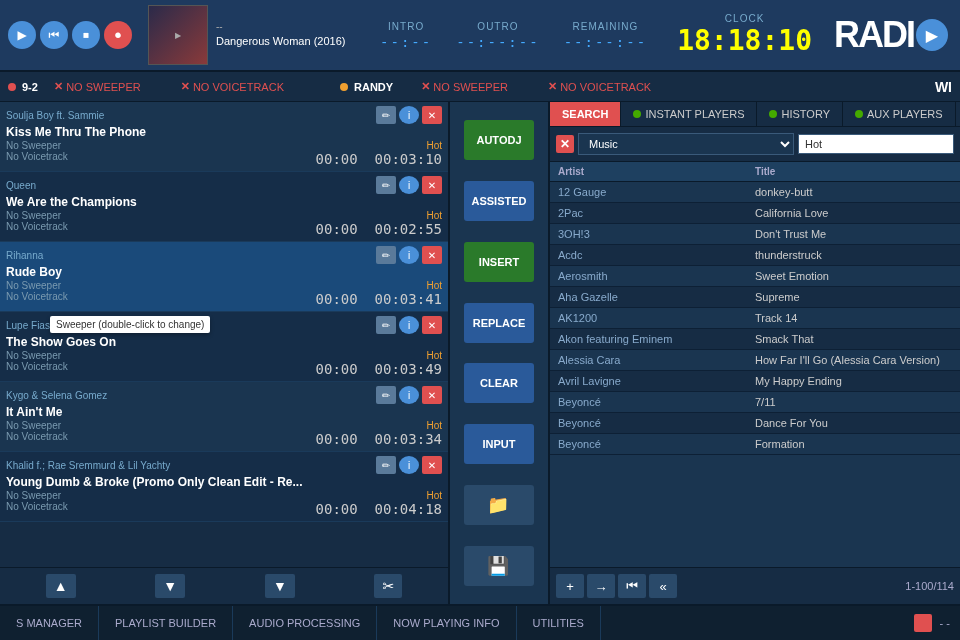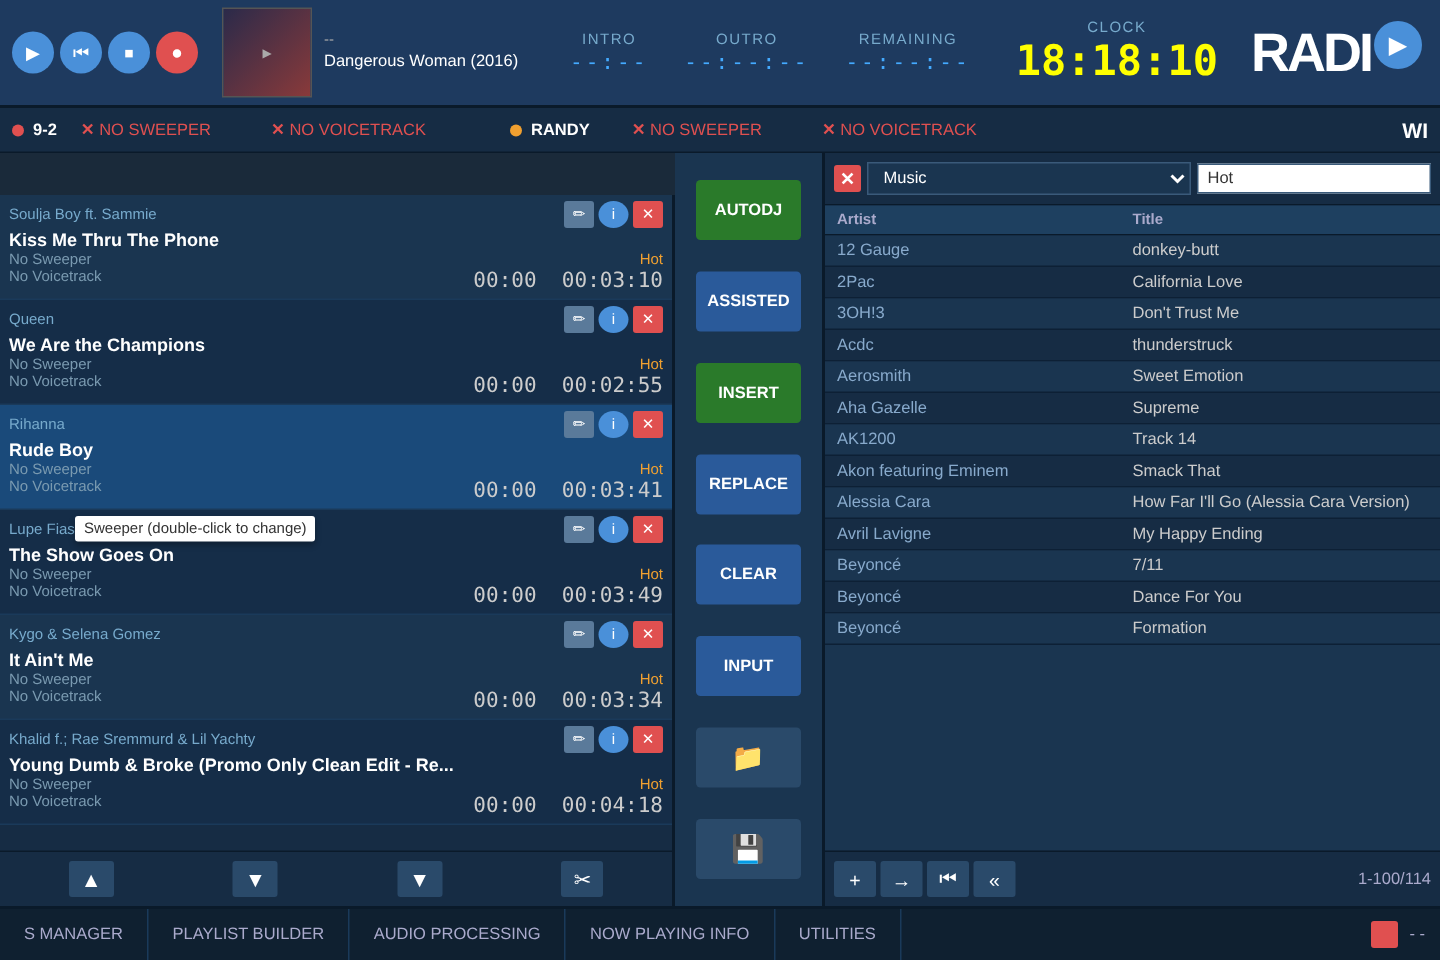--- a/index.html
+++ b/index.html
@@ -21,40 +21,40 @@
 
     #timing-area { display: flex; gap: 24px; flex: 1; justify-content: center; align-items: center; padding: 0 10px; }
     .timing-block { text-align: center; }
     .timing-label { color: #7ac; font-size: 10px; letter-spacing: 1px; text-transform: uppercase; }
     .timing-value { color: #4af; font-size: 14px; font-family: monospace; letter-spacing: 2px; margin-top: 2px; }
 
     #clock-area { text-align: center; padding: 0 10px; }
     #clock-label { color: #7ac; font-size: 10px; letter-spacing: 1px; }
     #clock-value { color: #ff0; font-size: 28px; font-family: monospace; font-weight: bold; }
 
-    #logo-area { padding: 0 12px; display: flex; }
+    #logo-area { padding: 0 12px; display: flex; align-items: center; }
     #logo-text { font-size: 36px; font-weight: bold; color: #fff; letter-spacing: -2px; }
     #logo-btn { background: #4a90d9; border-radius: 50%; width: 32px; height: 32px; display: flex; align-items: center; justify-content: center; color: #fff; font-size: 16px; margin-left: 2px; }
 
     
     #second-bar { background: #162c44; height: 30px; display: flex; align-items: center; border-bottom: 1px solid #0a1a2a; padding: 0 8px; gap: 16px; }
     .channel-info { display: flex; align-items: center; gap: 6px; }
     .channel-dot { width: 8px; height: 8px; border-radius: 50%; }
     .dot-red { background: #e05050; }
     .dot-orange { background: #f0a030; }
     .channel-badge { color: #fff; font-size: 11px; font-weight: bold; }
     .no-sweeper { color: #e05050; display: flex; align-items: center; gap: 3px; font-size: 11px; }
     .x-icon { color: #e05050; font-weight: bold; }
     #wi-badge { margin-left: auto; color: #fff; font-size: 14px; font-weight: bold; }
 
     
     #main-area { display: flex; height: calc(640px - 72px - 30px - 36px); }
 
     
-    #playlist-panel { width: 450px; display: flex; flex-direction: column; background: #162c44; border-right: 2px solid #0a1a2a; margin-top: 28px; }
+    #playlist-panel { width: 450px; display: flex; flex-direction: column; background: #162c44; border-right: 2px solid #0a1a2a; }
     #playlist-list { flex: 1; overflow-y: auto; }
     .playlist-item { border-bottom: 1px solid #1a3a5a; padding: 4px 6px; position: relative; }
     .playlist-item:nth-child(odd) { background: #1a3550; }
     .playlist-item:nth-child(even) { background: #152d48; }
     .playlist-item.selected { background: #1a4a7a; }
     .item-header { display: flex; justify-content: space-between; align-items: center; }
     .item-artist { color: #7ac; font-size: 10px; }
     .item-controls { display: flex; gap: 3px; align-items: center; }
     .item-btn { width: 20px; height: 18px; border: none; cursor: pointer; display: flex; align-items: center; justify-content: center; font-size: 10px; border-radius: 2px; }
     .btn-edit { background: #5a7a9a; color: #fff; }
@@ -332,20 +332,37 @@
     <button class="center-btn btn-assisted">ASSISTED</button>
     <button class="center-btn btn-insert">INSERT</button>
     <button class="center-btn btn-replace">REPLACE</button>
     <button class="center-btn btn-clear">CLEAR</button>
     <button class="center-btn btn-input">INPUT</button>
     <button class="center-btn btn-folder">📁</button>
     <button class="center-btn btn-save">💾</button>
   </div>
 
   <div id="search-panel">
+    <div id="search-tabs">
+      <div class="search-tab active">
+        <span>SEARCH</span>
+      </div>
+      <div class="search-tab">
+        <span class="tab-dot dot-green"></span>
+        <span>INSTANT PLAYERS</span>
+      </div>
+      <div class="search-tab">
+        <span class="tab-dot dot-green"></span>
+        <span>HISTORY</span>
+      </div>
+      <div class="search-tab">
+        <span class="tab-dot dot-green"></span>
+        <span>AUX PLAYERS</span>
+      </div>
+    </div>
     <div id="search-filter-bar">
       <button class="x-clear">✕</button>
       <select id="category-select">
         <option>Music</option>
         <option>Jingles</option>
         <option>Promos</option>
       </select>
       <input id="hot-input" type="text" value="Hot" style="">
     </div>
     <div id="results-header">

